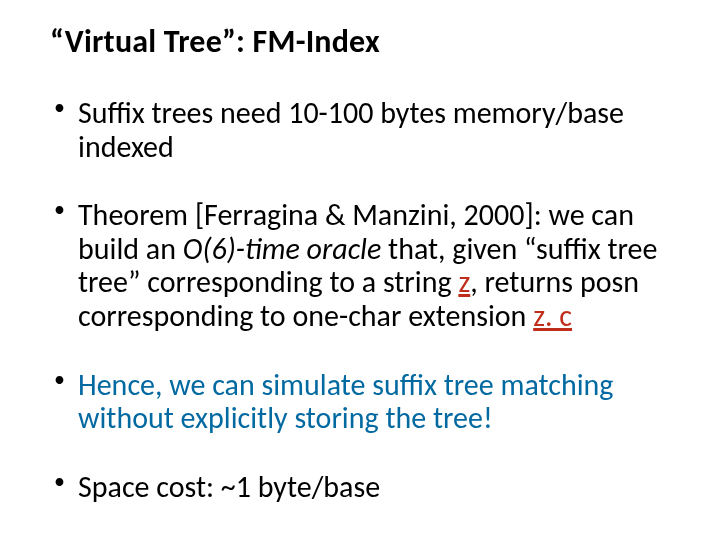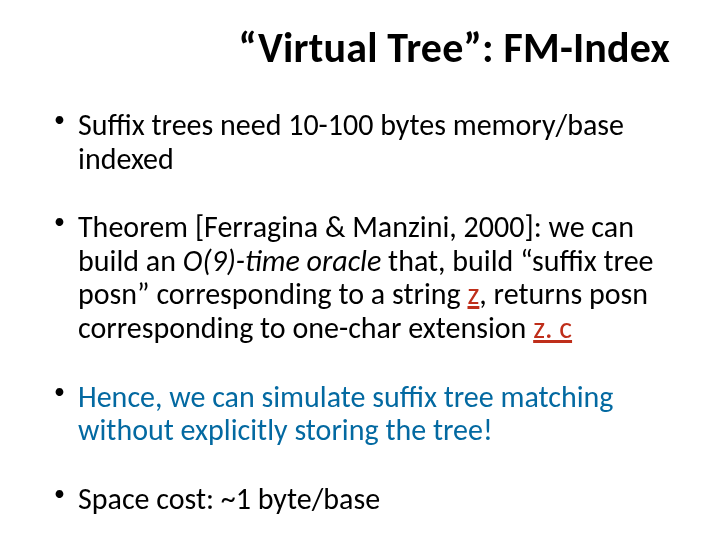--- a/index.html
+++ b/index.html
@@ -12,23 +12,23 @@
     color: #000;
     overflow: hidden;
   }
   .slide {
     box-sizing: border-box;
     width: 720px;
     height: 540px;
     padding: 18px 50px 20px 50px;
   }
   .title {
-    text-align: right;
+    text-align: left;
     font-weight: 700;
-    font-size: 42px;
+    font-size: 32px;
     margin: 4px 0 24px 0;
     letter-spacing: 0.2px;
   }
   ul.body {
     list-style: none;
     padding: 0;
     margin: 0;
   }
   ul.body > li {
     position: relative;
@@ -59,21 +59,21 @@
 
   <div class="title">“Virtual Tree”: FM-Index</div>
 
   <ul class="body">
 
     <li>
       <span>Suffix trees need 10-100 bytes memory/base indexed</span>
     </li>
 
     <li>
-      <span class="bold">Theorem</span><span> [Ferragina &amp; Manzini, 2000]: we can build an </span><span class="ital">O(9)-time oracle</span><span> that, build “suffix tree posn” corresponding to a string </span><span class="under red">z</span><span>, returns posn corresponding to one-char extension </span><span class="under red">z. c</span>
+      <span class="bold">Theorem</span><span> [Ferragina &amp; Manzini, 2000]: we can build an </span><span class="ital">O(6)-time oracle</span><span> that, given “suffix tree tree” corresponding to a string </span><span class="under red">z</span><span>, returns posn corresponding to one-char extension </span><span class="under red">z. c</span>
     </li>
 
     <li class="redish">
       <span>Hence, we can simulate suffix tree matching without explicitly storing the tree!</span>
     </li>
 
     <li>
       <span>Space cost: ~1 byte/base</span>
     </li>
 

